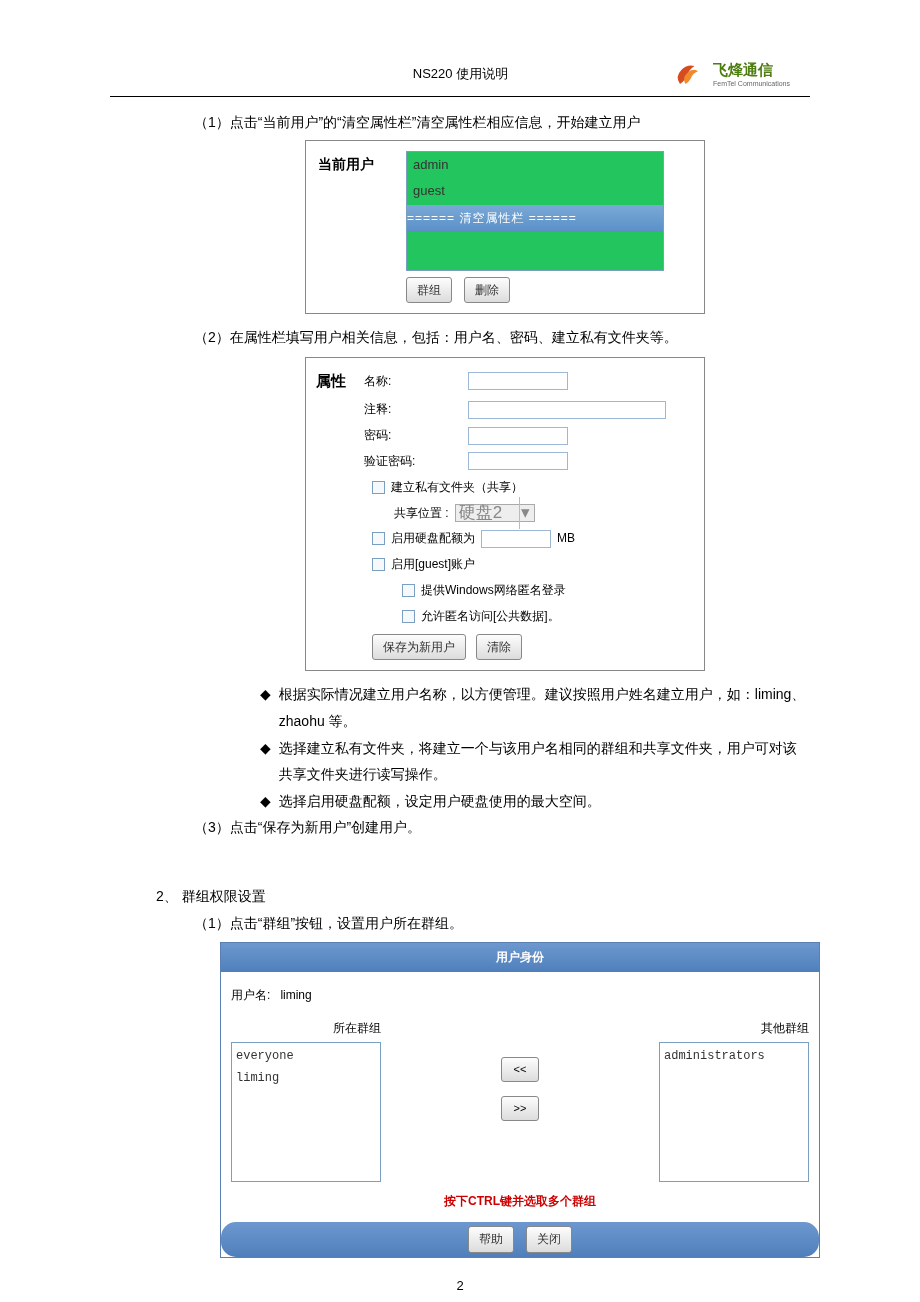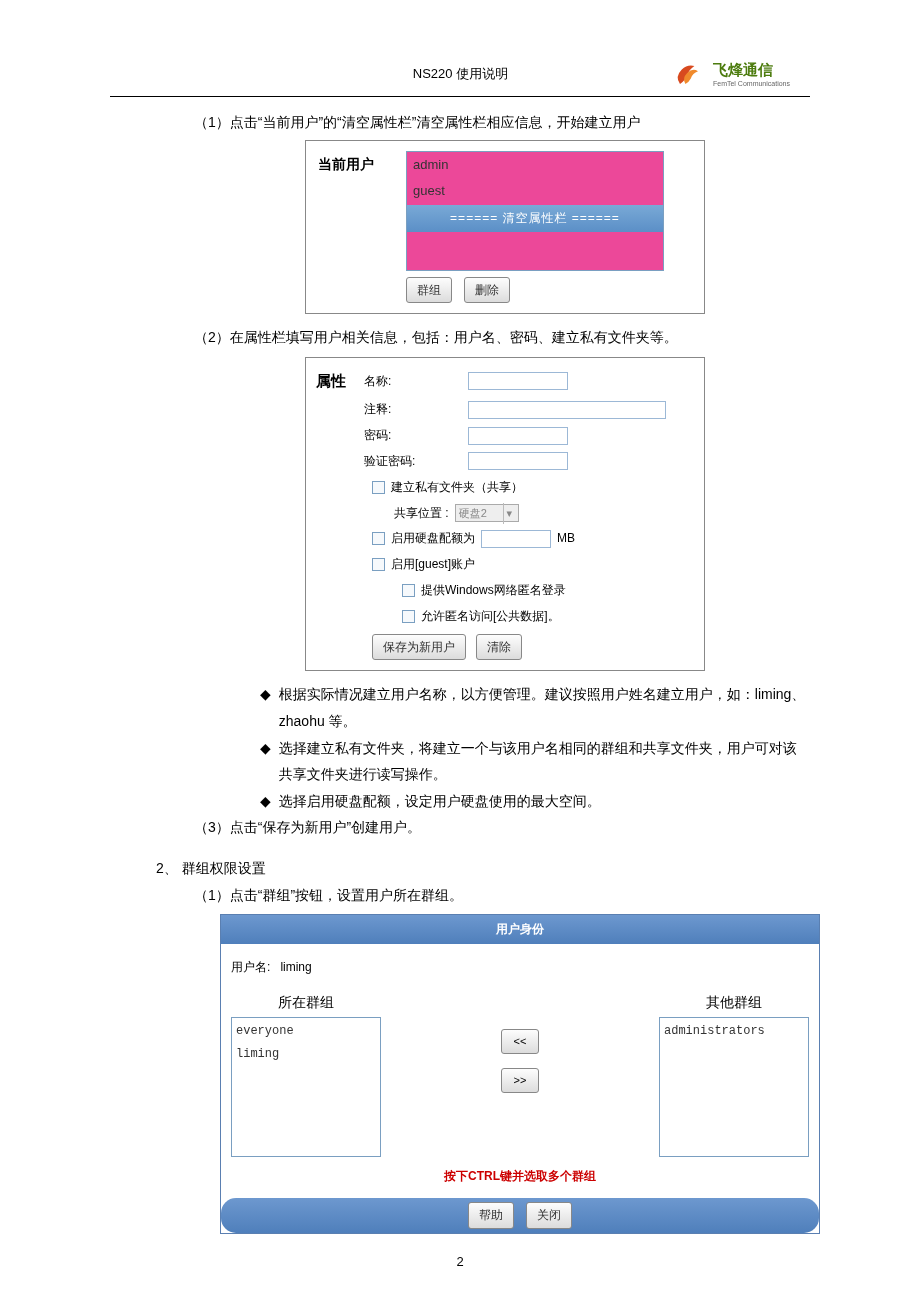--- a/index.html
+++ b/index.html
@@ -36,48 +36,47 @@
   .logo-svg { width: 36px; height: 28px; }
   .logo-text-cn { font-size: 15px; font-weight: bold; color: #4d7c0f; }
   .logo-text-en { font-size: 7px; color: #666; }
   .hr-line { border-top: 1px solid #000; margin: 2px 0 12px 0; }
 
   .body-text { font-size: 14px; line-height: 1.9; }
   .step { padding-left: 84px; text-indent: 0; }
   .bullet-block { padding-left: 150px; }
   .bullet { display: flex; gap: 8px; }
   .bullet-mark { flex: 0 0 auto; }
-  .section-num { padding-left: 46px; }
+  .section-num { padding-left: 46px; margin-top: 28px; }
 
   
   .panel-curuser {
     margin: 4px 0 10px 195px;
     width: 400px;
     border: 1px solid #888;
     padding: 10px 12px 10px 12px;
     position: relative;
   }
   .curuser-row { display: flex; gap: 26px; }
   .curuser-label { font-size: 14px; font-weight: bold; min-width: 62px; }
   .user-listbox {
     border: 1px solid #7a9fc1;
     width: 258px;
     height: 120px;
     font-family: Arial, sans-serif;
     font-size: 13px;
     color: #333;
-    background: #ec4899;
+    background: #22c55e;
   }
   .user-listbox .u-item { padding: 1px 6px; }
   .clear-bar {
     background: linear-gradient(#79a9d6, #5b8fc7);
     color: #fff;
     font-size: 12px;
-    text-align: center;
-    padding: 2px 16px;
+    padding: 2px 0;
     letter-spacing: 1px;
   }
   .panel-curuser-btns { margin-top: 6px; margin-left: 88px; display: flex; gap: 12px; align-items: flex-end; }
   .ui-btn {
     font-size: 12px;
     padding: 1px 10px;
     border: 1px solid #888;
     border-radius: 3px;
     background: linear-gradient(#fdfdfd, #dcdcdc);
     color: #333;
@@ -100,25 +99,25 @@
     height: 18px;
     background: #fff;
   }
   .attr-input.short { width: 100px; }
   .attr-input.long { width: 198px; }
   .chk { width: 13px; height: 13px; border: 1px solid #7a9fc1; background: #f6f9fc; display: inline-block; margin-right: 6px; vertical-align: middle; }
   .attr-indent { padding-left: 56px; }
   .attr-indent2 { padding-left: 86px; }
   .disk-select {
     border: 1px solid #aaa;
-    width: 64px; height: 18px;
+    width: 80px; height: 18px;
     display: inline-flex; align-items: center; justify-content: space-between;
     padding: 0 3px;
     background: #eee; color: #888;
-    font-size: 11px;
+    font-size: 17px;
   }
   .disk-select .dd { width: 12px; text-align: center; border-left: 1px solid #bbb; }
   .attr-btns { display: flex; gap: 10px; padding-left: 56px; margin-top: 6px; }
 
   
   .dialog-identity {
     margin: 6px 0 10px 110px;
     width: 600px;
     border: 1px solid #5a7fb1;
     font-size: 12px;
@@ -129,21 +128,21 @@
     text-align: center;
     padding: 3px 0;
     font-size: 12px;
     font-weight: bold;
   }
   .dlg-body { padding: 8px 10px 4px 10px; background: #fff; }
   .dlg-username { text-align: left; margin: 4px 0 10px 0; }
   .dlg-cols { display: flex; gap: 8px; align-items: flex-start; }
   .dlg-col-side { width: 150px; }
   .dlg-col-mid { flex: 1; display: flex; flex-direction: column; align-items: center; justify-content: center; gap: 14px; padding-top: 40px; }
-  .dlg-listlabel { text-align: center; font-size: 14px; margin-bottom: 2px; }
+  .dlg-listlabel { text-align: right; font-size: 12px; margin-bottom: 2px; font-family: Liberation Serif, serif; }
   .dlg-listbox {
     border: 1px solid #7a9fc1;
     height: 140px;
     width: 100%;
     background: #fff;
     padding: 2px 4px;
     font-family: Liberation Mono, monospace;
     color: #333;
   }
   .move-btn {

